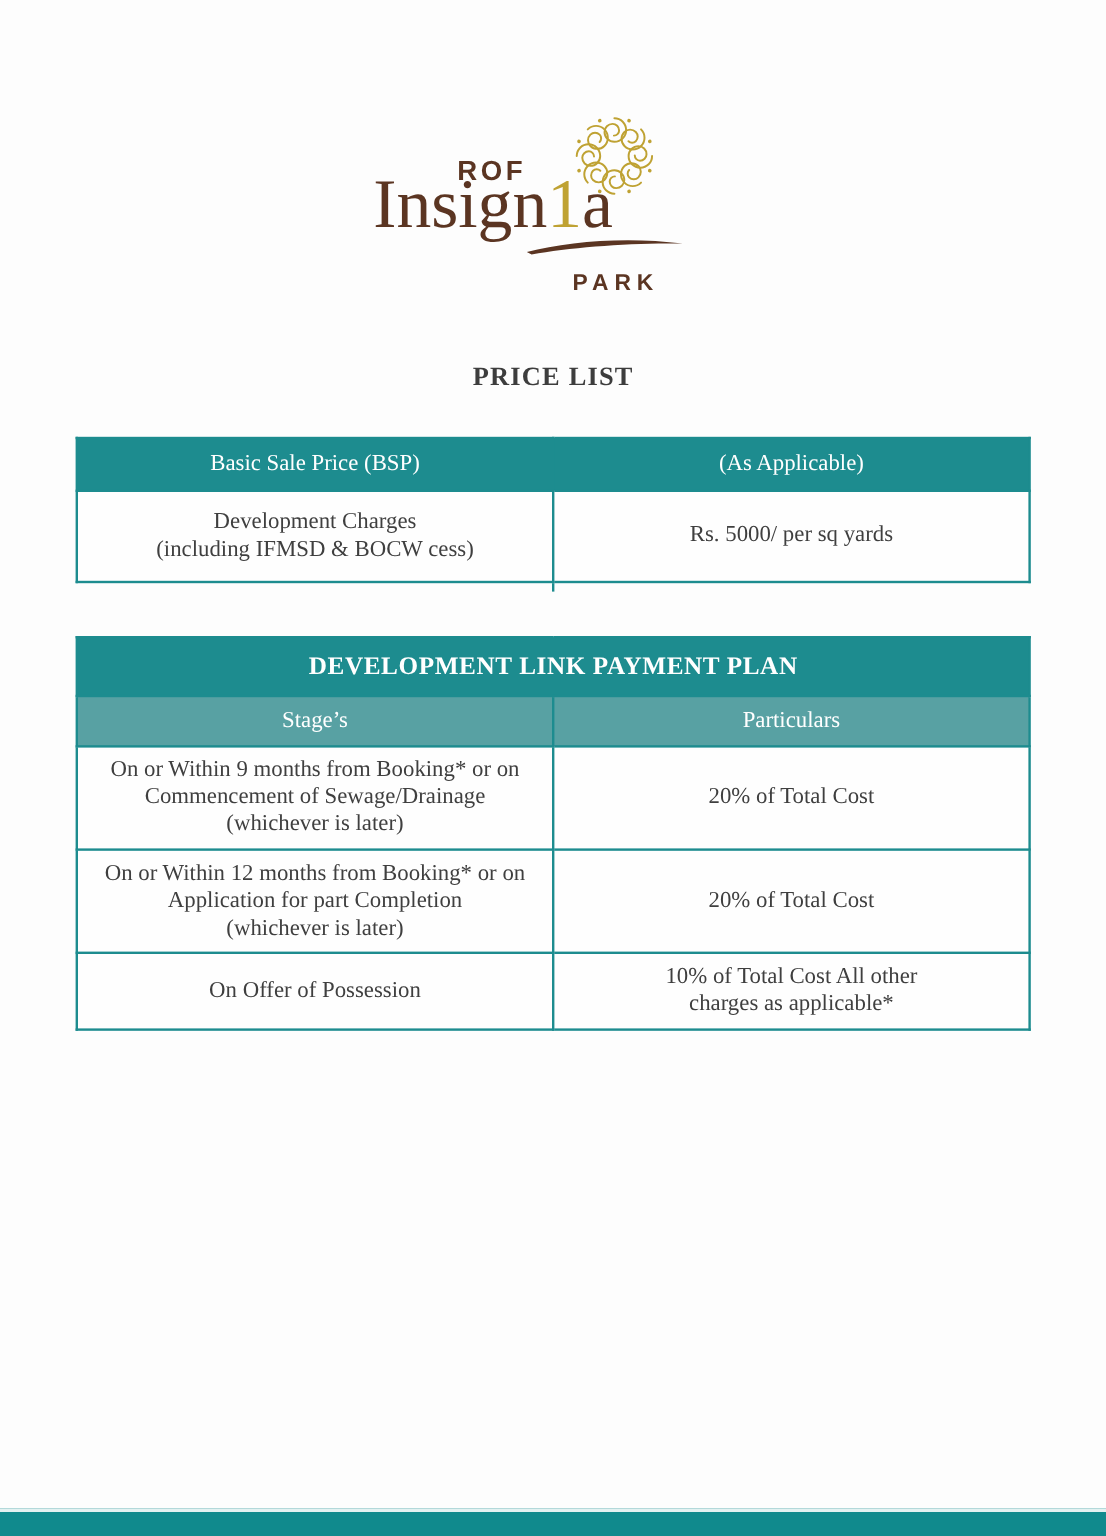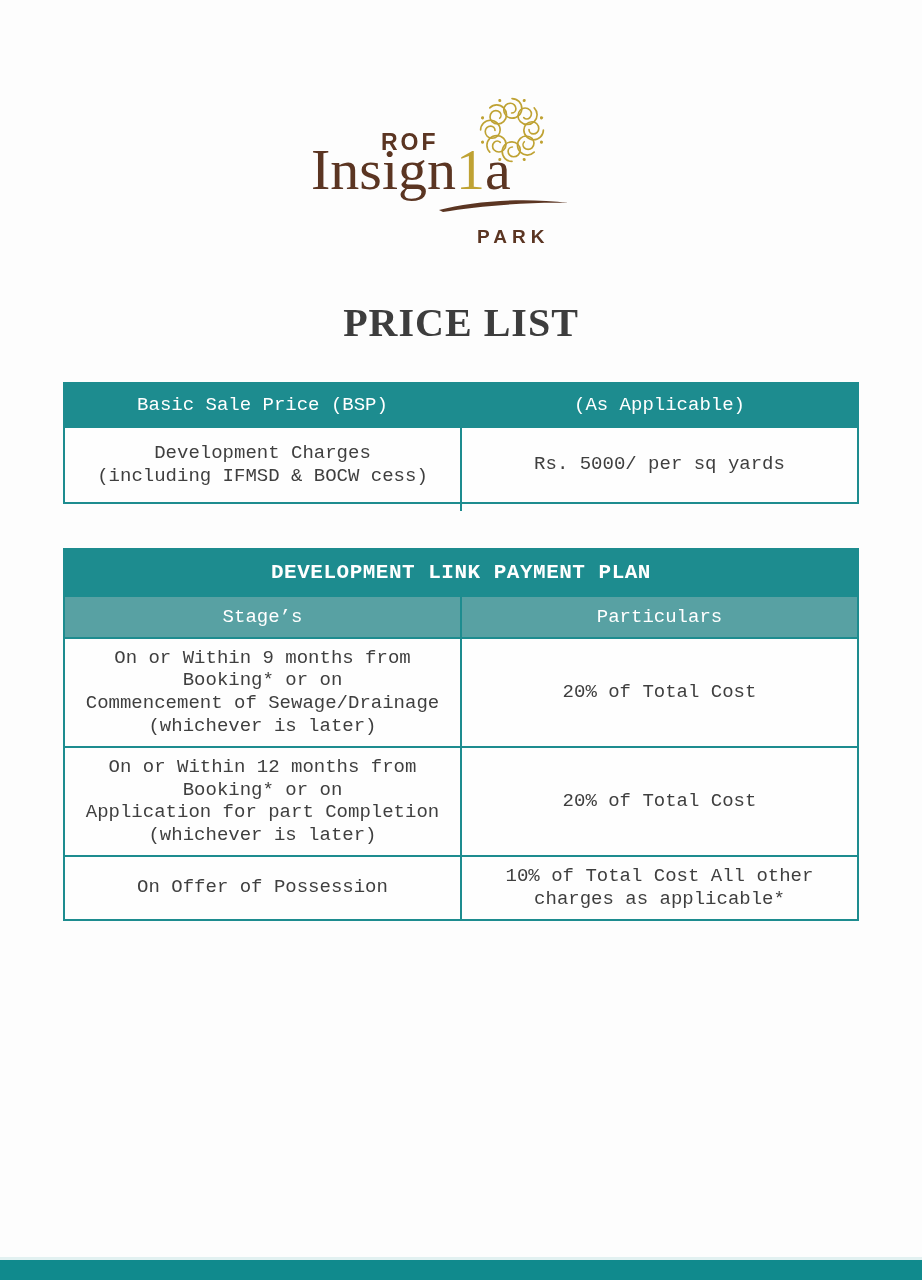--- a/index.html
+++ b/index.html
@@ -28,31 +28,31 @@
   .logo .insignia .gold-one{color:var(--gold);}
   .logo .swoosh{position:absolute; left:127px; top:104px;}
   .logo .park{
     position:absolute; left:166px; top:112px; color:var(--brown);
     font-family:"Liberation Sans", sans-serif; font-weight:bold;
     font-size:19px; letter-spacing:5px; line-height:1;margin-top:20px;
   }
 
   
   .page-title{
-    margin:78px 0 0; text-align:center; font-size:40px; font-weight:bold;
+    margin:78px 0 0; text-align:center; font-size:22px; font-weight:bold;
     letter-spacing:1px; color:#3d3d3d; line-height:1; font-family:"Liberation Serif", serif;
   }
 
   
   .tbl-wrap{position:relative; width:796px; margin:0 auto;}
   .tbl-wrap.first{margin-top:28px;}
   .tbl-wrap.second{margin-top:44px;}
   table.data-table{
     width:100%; border-collapse:collapse; table-layout:fixed;
-    font-family:Liberation Mono, monospace; color:var(--text);margin-top:39px;
+    font-family:Liberation Serif, serif; color:var(--text);margin-top:39px;
   }
   .data-table th, .data-table td{
     border:2px solid var(--teal); text-align:center; vertical-align:middle;
   }
   .data-table th{
     background:var(--teal); color:var(--header-text); font-weight:normal;
     font-size:19px; padding:10px 8px;
   }
   .data-table th.band-title{
     font-weight:bold; font-size:21px; letter-spacing:0.5px; padding:11px 16px;

